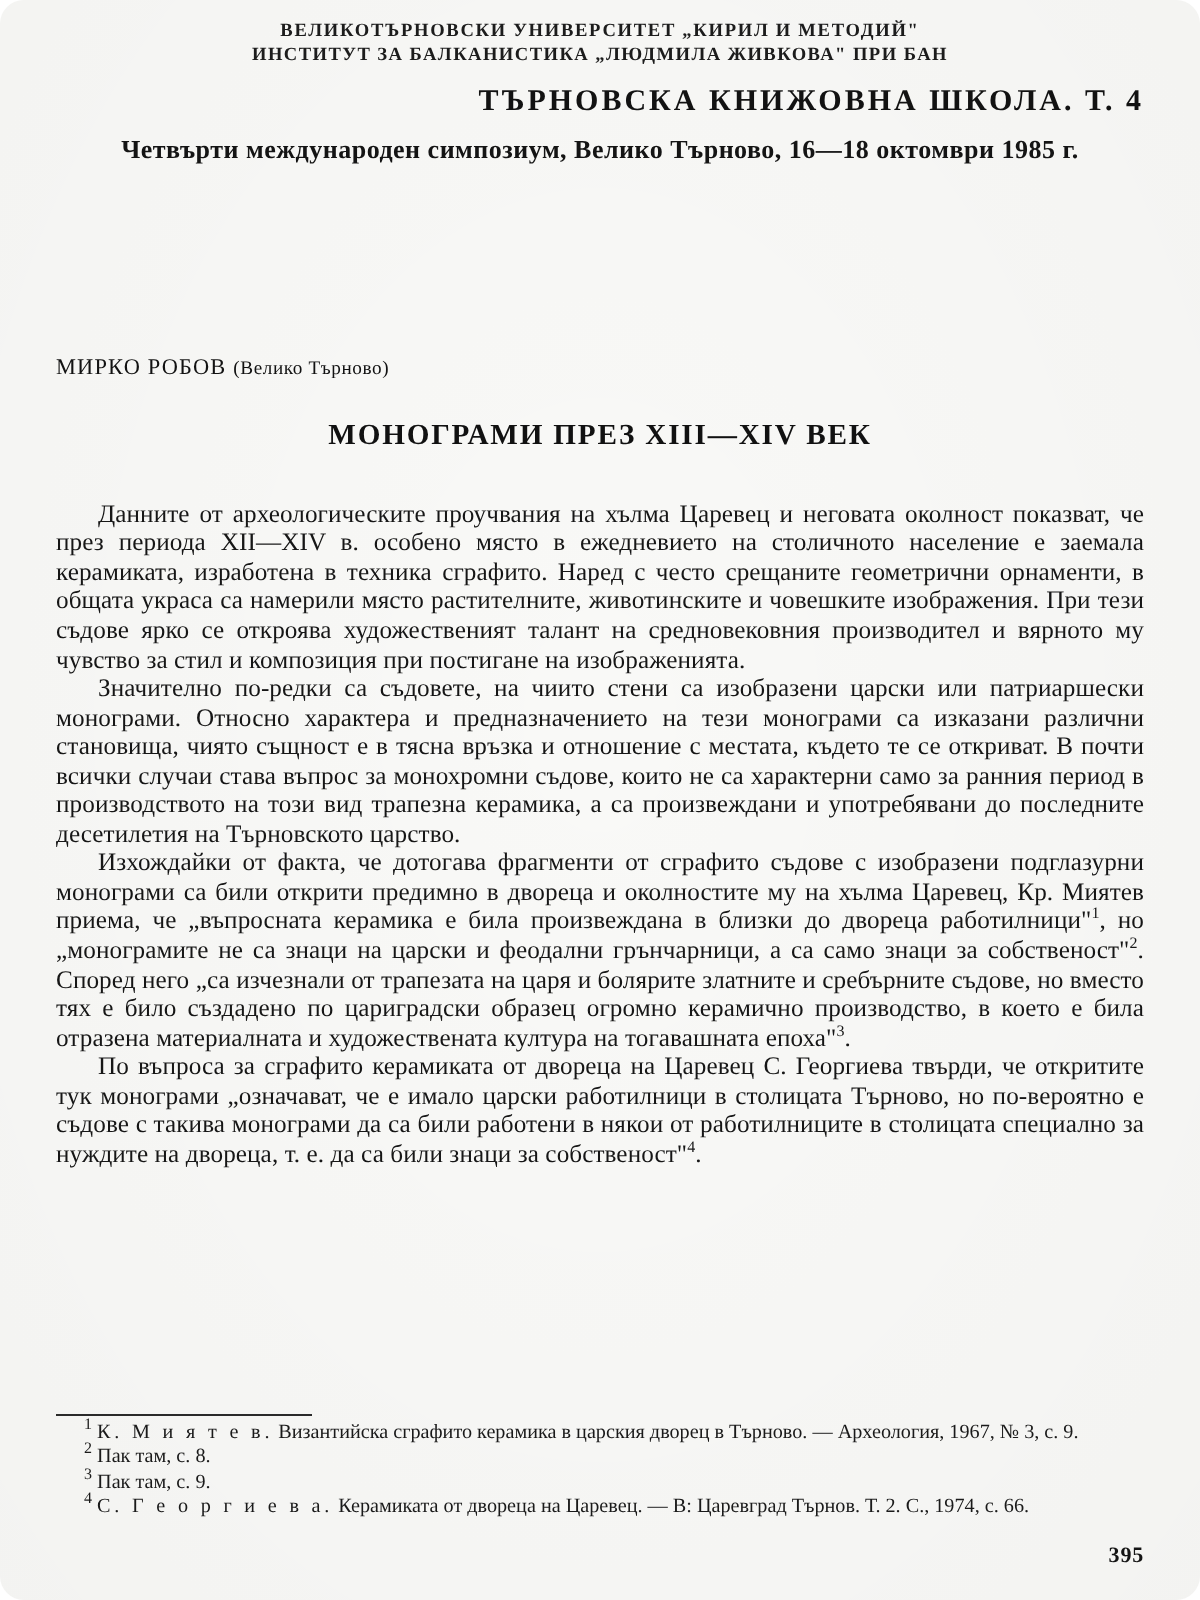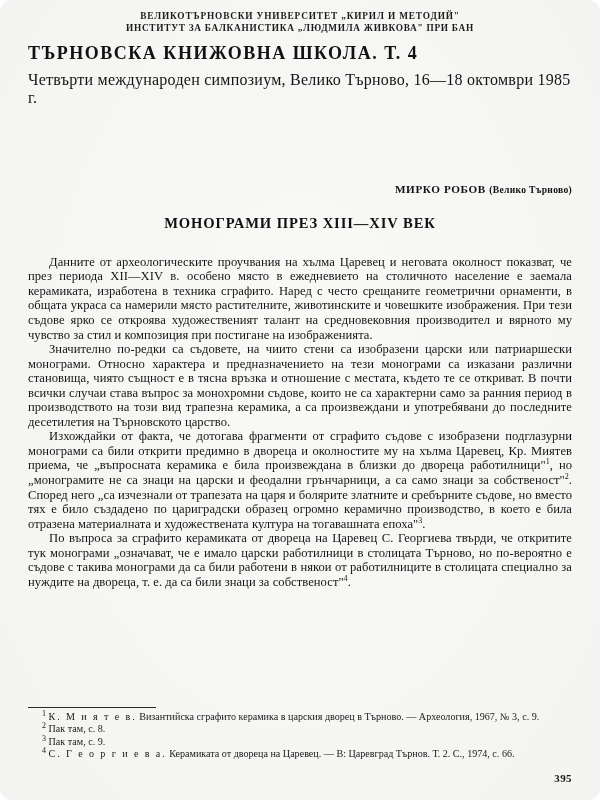--- a/index.html
+++ b/index.html
@@ -34,42 +34,43 @@
     font-weight: bold;
     line-height: 12.4px;
     color: #1c1c1c;
     margin-top: 2px;
   }
   .runhead-line2 {
     letter-spacing: 0.72px;
   }
 
   .series-title {
-    text-align: left;
-    font-size: 18px;
+    text-align: right;
+    font-size: 15px;
     font-weight: bold;
     letter-spacing: 1.5px;
     margin-top: 8px;
     color: #121212;
   }
   .symposium {
-    font-size: 16px;
-    font-weight: normal;
+    text-align: center;
+    font-size: 13px;
+    font-weight: bold;
     letter-spacing: 0.25px;
     margin-top: 7px;
     color: #141414;
   }
 
   
   .author {
-    text-align: right;
+    text-align: left;
     font-size: 11.2px;
-    font-weight: bold;
+    font-weight: normal;
     letter-spacing: 0.6px;
-    margin-top: 76px;
+    margin-top: 95px;
     color: #121212;
   }
   .author .city {
     font-size: 9.6px;
     letter-spacing: 0.3px;
   }
   .article-title {
     text-align: center;
     font-size: 14.6px;
     font-weight: bold;

